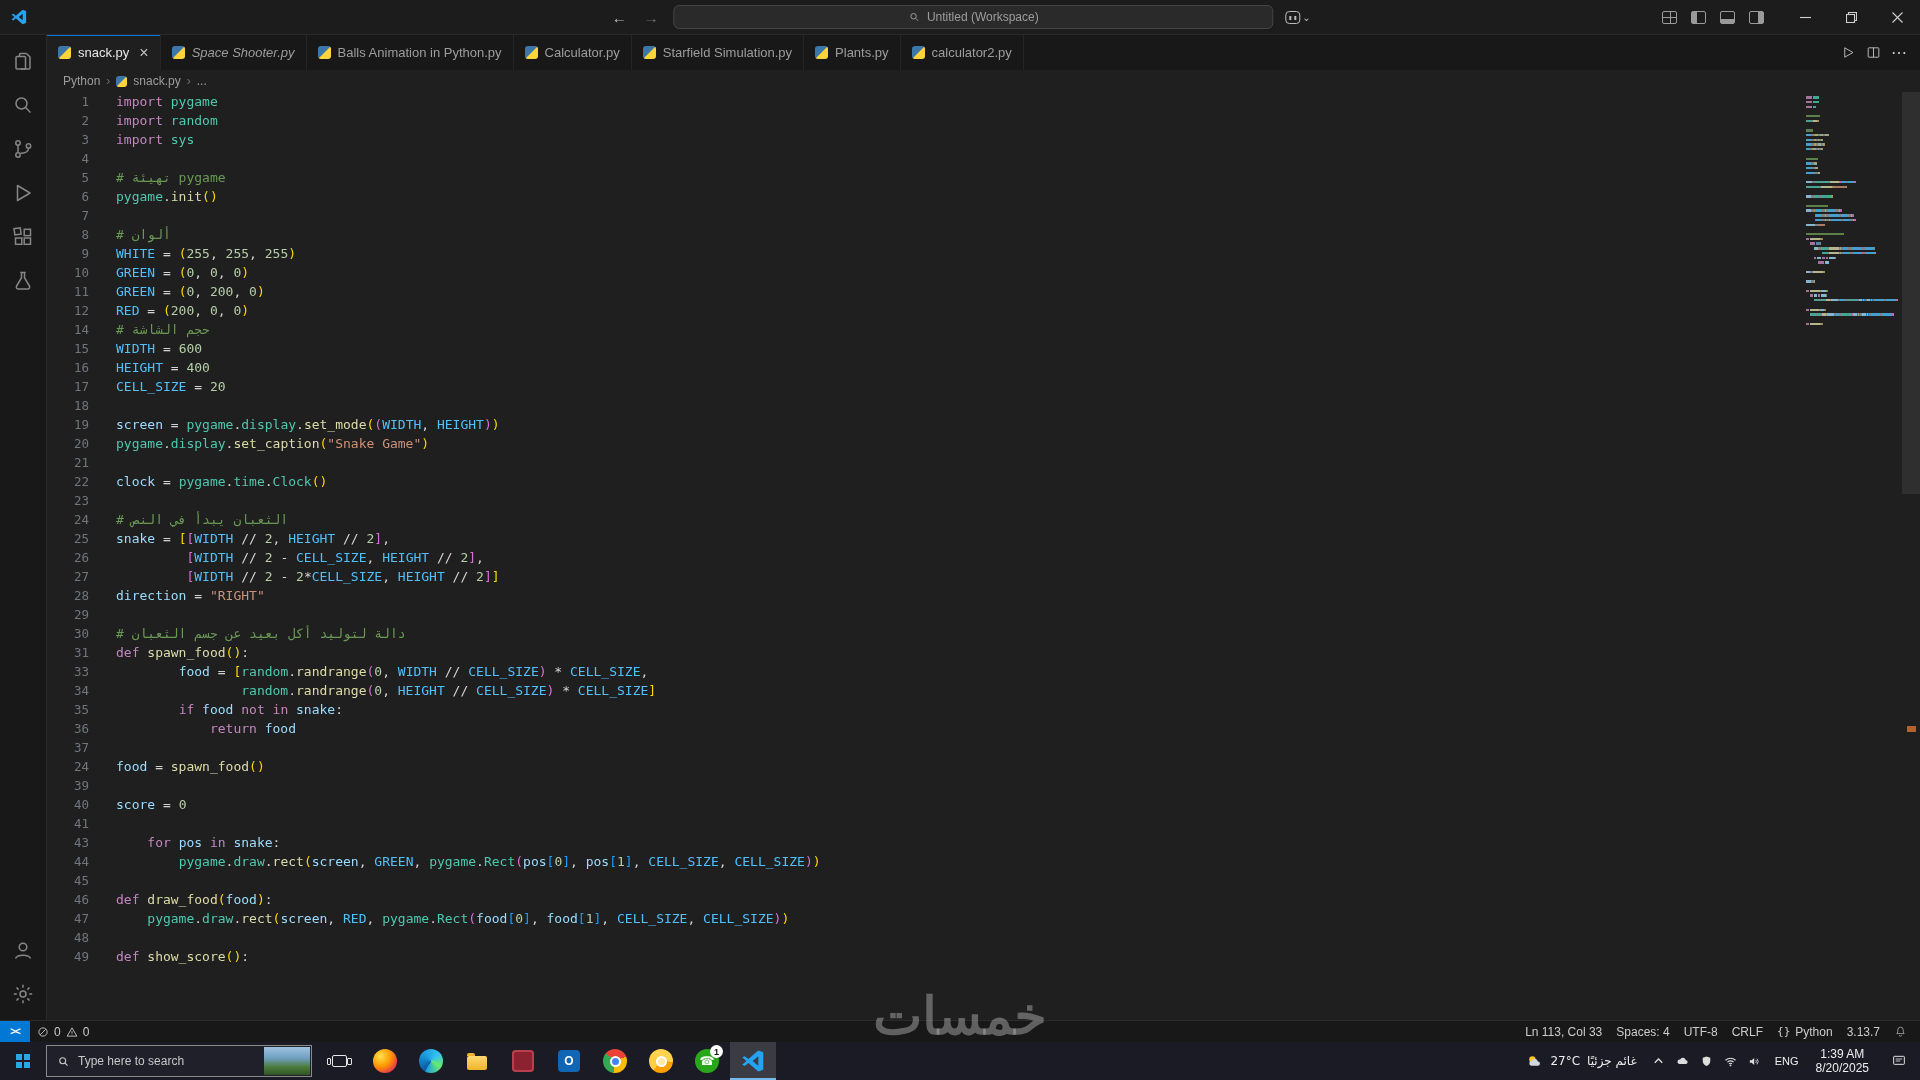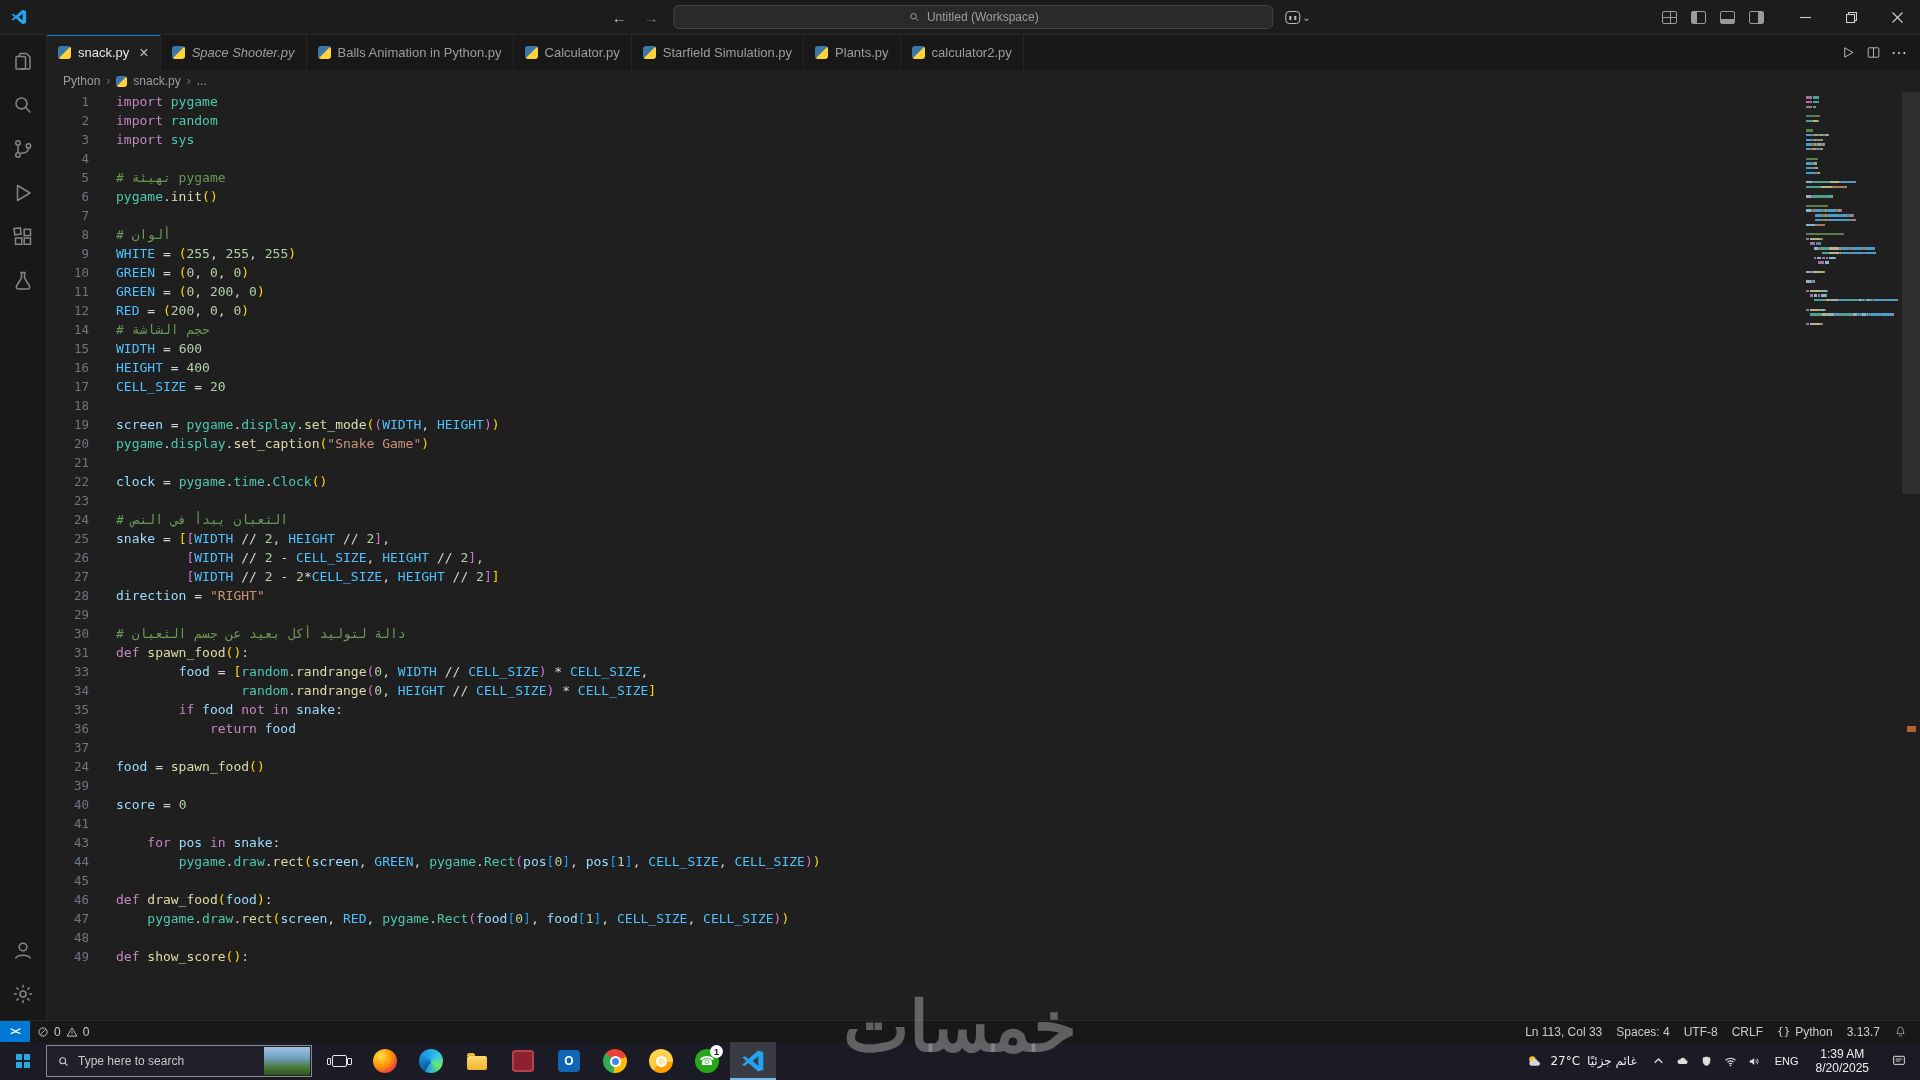--- a/index.html
+++ b/index.html
@@ -117,21 +117,21 @@
   .badge { position:absolute; right:7px; top:3px; width:13px; height:13px; background:#ffffff; color:#111; font-size:9px; font-weight:bold; border-radius:50%; display:flex; align-items:center; justify-content:center; }
   .tray { margin-left:auto; display:flex; align-items:center; height:100%; }
   .weather { display:flex; align-items:center; gap:7px; padding:0 10px; font-size:12px; color:#eeeeee; font-family:"DejaVu Sans",sans-serif; }
   .tray-ic { width:24px; height:100%; display:flex; align-items:center; justify-content:center; }
   .tray-ic svg { width:15px; height:15px; }
   .lang { padding:0 8px; font-size:11px; color:#eeeeee; }
   .clock { text-align:center; font-size:12px; line-height:14px; padding:0 9px; color:#eeeeee; }
   .action { width:42px; height:100%; display:flex; align-items:center; justify-content:center; }
 
   .watermark { position:absolute; left:50%; transform:translateX(-50%); top:986px; z-index:60;
-    font-family:Liberation Sans, sans-serif; font-size:70px; font-weight:bold; color:rgba(175,175,175,.48); }
+    font-family:Liberation Sans, sans-serif; font-size:52px; font-weight:bold; color:rgba(175,175,175,.48); }
 </style>
 </head>
 <body>
 
 <div class="titlebar">
   <span class="tb-logo">
     <svg width="18" height="18" viewBox="0 0 24 24">
         <path fill="#24a3f2" d="M16.8 2.2 21.5 4v16l-4.7 1.8-9-8-3.4 2.7L2 15.4l3.9-3.4L2 8.6l2.4-1.1 3.4 2.7 9-8zM16.9 7.6l-5.2 4.4 5.2 4.4V7.6z"></path>
       </svg>
   </span>

